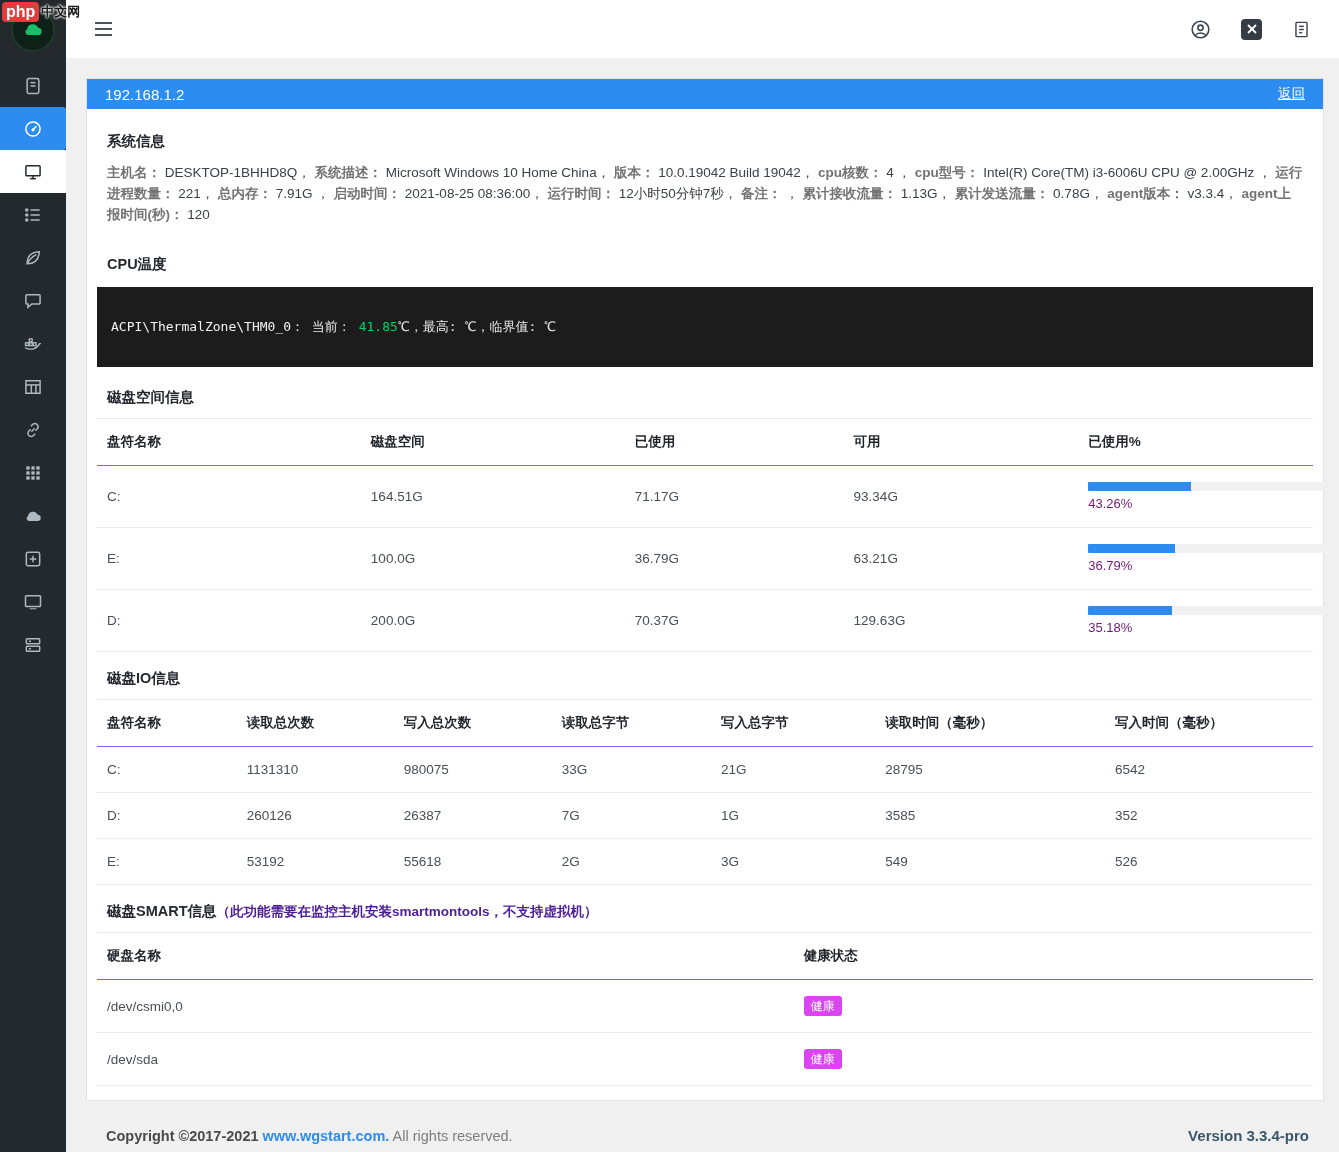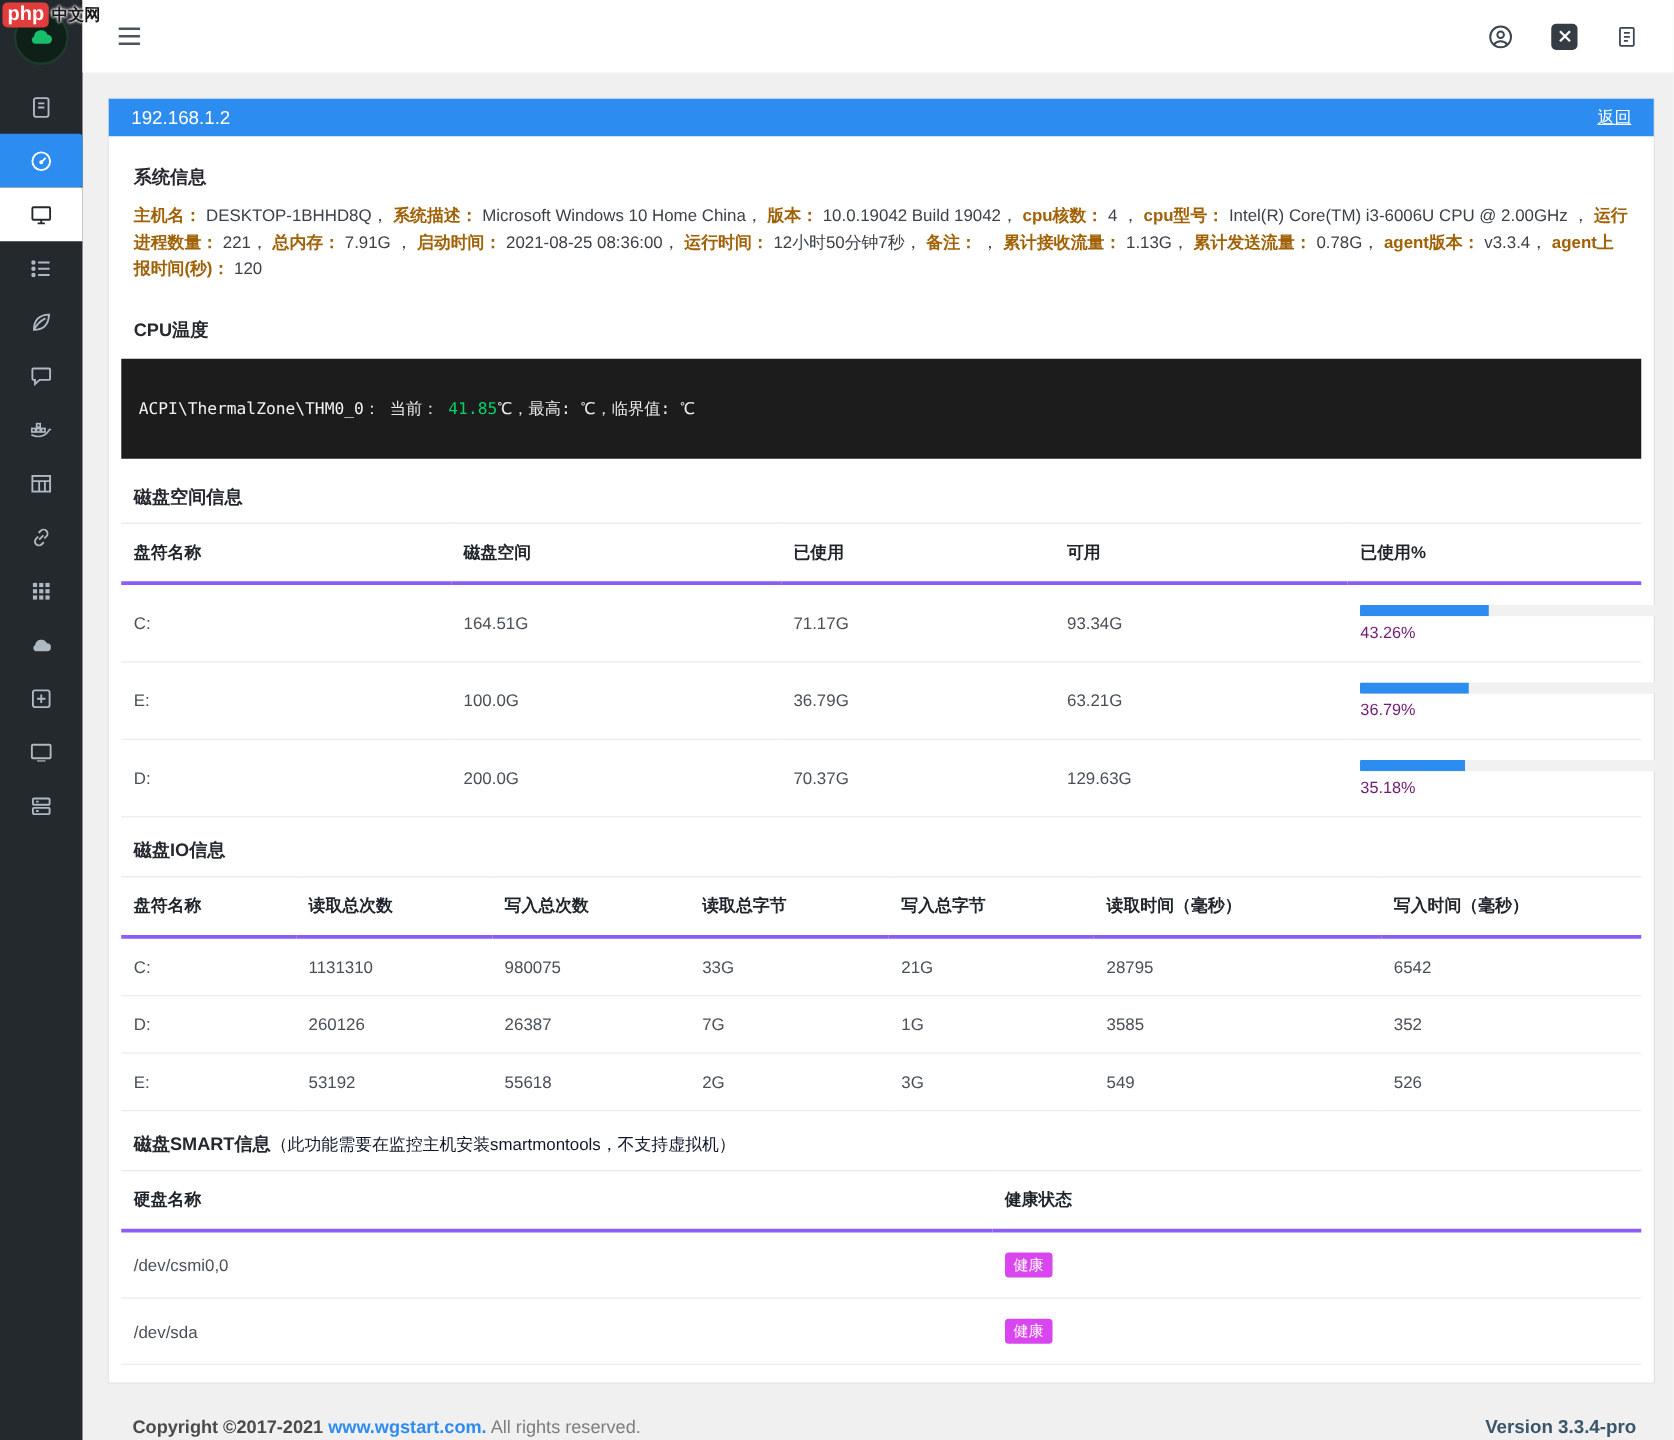--- a/index.html
+++ b/index.html
@@ -23,31 +23,31 @@
   .close-box{width:21px;height:21px;background:#353c44;border-radius:4px;display:flex;align-items:center;justify-content:center}
 
   
   .content{flex:1;padding:20px 15px 0 20px}
   .panel{background:#fff;border:1px solid #e2e2e2}
   .panel-header{background:#2d8cf0;color:#fff;height:30px;display:flex;align-items:center;justify-content:space-between;padding:0 18px;font-size:15px}
   .back-link{color:#fff;font-size:13.5px;text-decoration:underline;cursor:pointer}
   .panel-body{padding:6px 10px 14px}
 
   .section-heading{font-weight:bold;font-size:14.5px;color:#25282e;padding:17px 10px 11px}
-  .section-heading .note{font-weight:normal;color:#0f172a;font-size:13.5px}
+  .section-heading .note{font-weight:bold;color:#4c1d95;font-size:13.5px}
 
   .sysinfo{padding:0 10px 13px;font-size:13.5px;line-height:21px;color:#3c4148}
-  .sysinfo b{color:#a16207}
+  .sysinfo b{color:#737373}
 
   .console{background:#1c1c1c;color:#eaeaea;font-family:"DejaVu Sans Mono","Liberation Mono",monospace;font-size:13px;padding:31px 14px;margin:2px 0 4px}
   .console .dev{color:#f2f2f2}
   .console .green{color:#00d26a}
 
   table{width:100%;border-collapse:collapse;font-size:13.5px;color:#494f57;table-layout:fixed}
-  th{text-align:left;font-weight:bold;color:#1f242b;padding:14px 10px;border-top:1px solid #e8e8e8;border-bottom:3px solid #8b5cf6;font-size:13.5px}
+  th{text-align:left;font-weight:bold;color:#1f242b;padding:14px 10px;border-top:1px solid #e8e8e8;border-bottom:1px solid #8b5cf6;font-size:13.5px}
   td{padding:16px 10px;border-bottom:1px solid #ececec;vertical-align:middle}
   .io-table td{padding:15px 10px}
 
   .track{width:237px;height:9px;background:#f1f1f1;border-radius:1px;overflow:hidden}
   .fill{height:100%;background:#2d8cf0}
   .pct{margin-top:5px;font-size:13px;color:#701a75}
 
   .badge{display:inline-block;background:#d946ef;color:#fff;font-size:12px;line-height:1;padding:4px 7px;border-radius:3px}
 
   

